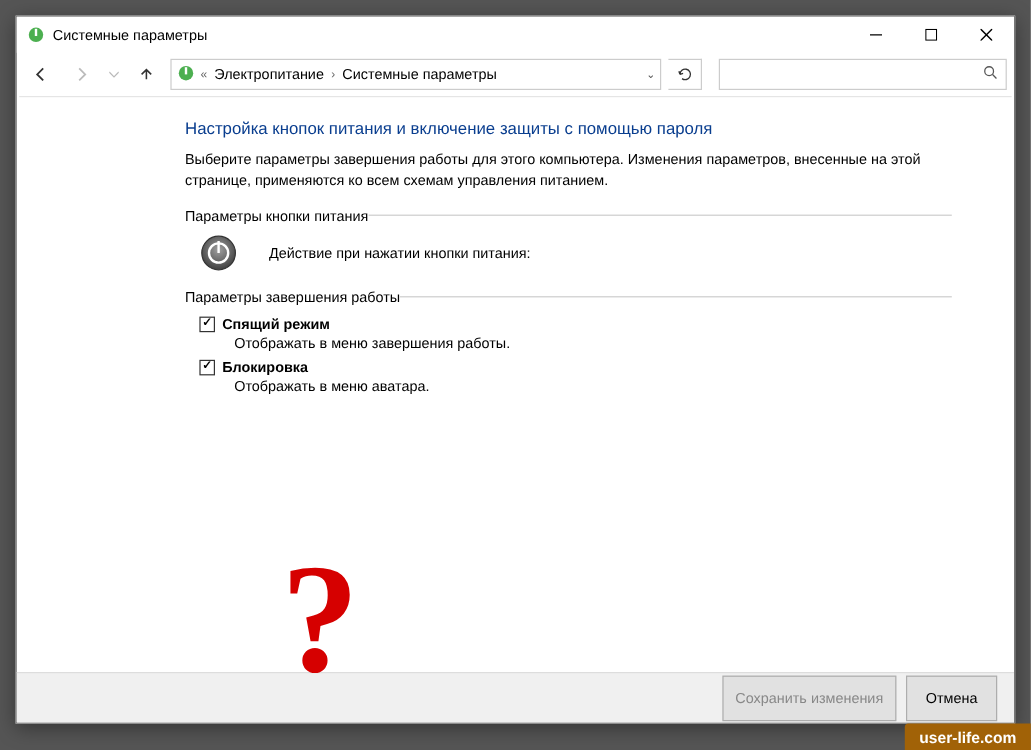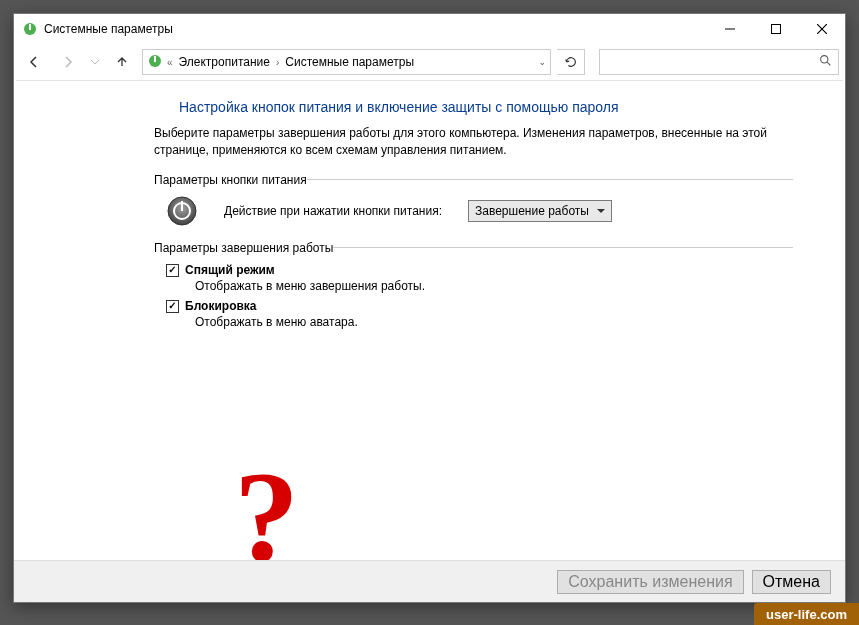--- a/index.html
+++ b/index.html
@@ -105,21 +105,20 @@
   flex: 1;
   padding: 18px 52px 12px 140px;
   overflow: auto;
   position: relative;
 }
 .page-title {
   color: #0a3e8f;
   font-size: 14px;
   font-weight: 400;
   margin-bottom: 10px;
-  margin-left: 25px;
 }
 .page-desc {
   color: #000;
   font-size: 12px;
   line-height: 1.4;
   margin-bottom: 14px;
   max-width: 620px;
 }
 .group-header {
   display: flex;
@@ -195,24 +194,24 @@
   border-top: 1px solid #ddd;
   background: #f0f0f0;
   display: flex;
   align-items: center;
   justify-content: flex-end;
   gap: 8px;
   padding: 0 14px;
 }
 .btn {
   min-width: 122px;
-  height: 24px;
+  height: 38px;
   border: 1px solid #adadad;
   background: #e1e1e1;
-  font-size: 16px;
+  font-size: 12px;
   display: inline-flex; align-items:center; justify-content:center;
   padding: 0 10px;
 }
 .btn.disabled { color: #888; }
 .btn.cancel { min-width: 76px; }
 
 .watermark {
   position: absolute;
   right: 0; bottom: 0;
   background: #a16207;
@@ -328,23 +327,20 @@
               <stop offset="0%" stop-color="#a0a0a0"></stop>
               <stop offset="100%" stop-color="#404040"></stop>
             </radialGradient>
           </defs>
           <circle cx="16" cy="16" r="14" fill="url(#pg)" stroke="#333" stroke-width="1"></circle>
           <circle cx="16" cy="16" r="8" fill="none" stroke="#fff" stroke-width="2"></circle>
           <rect x="15" y="6" width="2" height="10" fill="#fff"></rect>
         </svg>
       </span>
       <span>Действие при нажатии кнопки питания:</span>
-      <div class="select">
-        <span>Завершение работы</span>
-      </div>
     </div>
 
     <div class="group-header">
       <span>Параметры завершения работы</span>
       <span class="line"></span>
     </div>
 
     <div class="checkbox-row">
       <span class="cb checked"></span>
       <span class="checkbox-label">Спящий режим</span>

